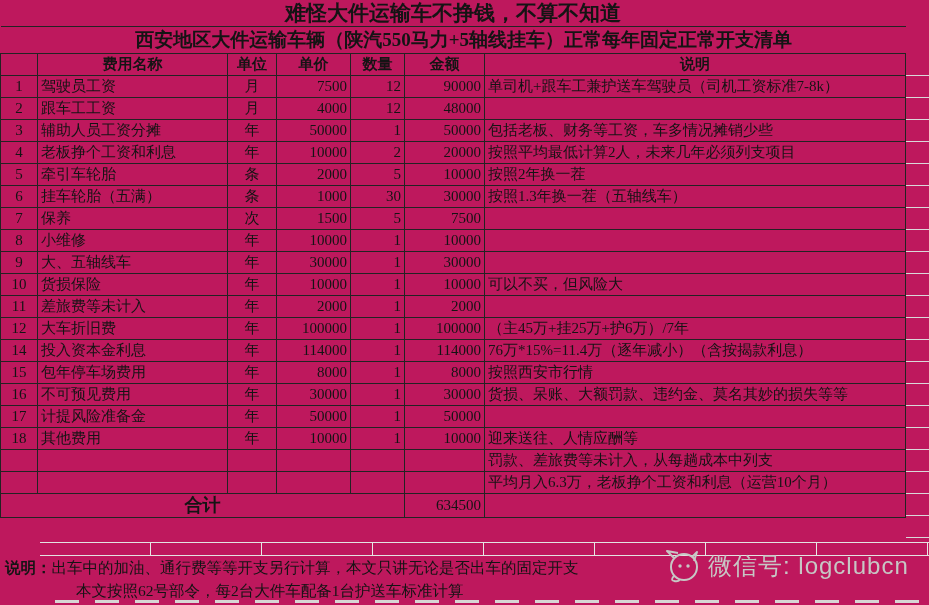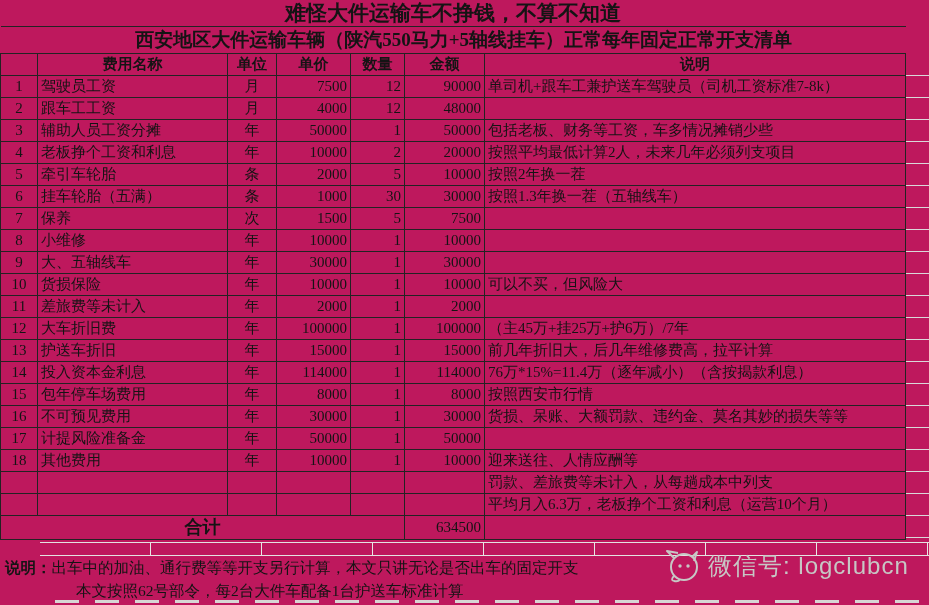--- a/index.html
+++ b/index.html
@@ -189,29 +189,20 @@
         <tr>
           <td class="c-no">12</td>
           <td class="c-name">大车折旧费</td>
           <td class="c-unit">年</td>
           <td class="c-price">100000</td>
           <td class="c-qty">1</td>
           <td class="c-amount">100000</td>
           <td class="c-note">（主45万+挂25万+护6万）/7年</td>
         </tr>
         <tr>
-          <td class="c-no">13</td>
-          <td class="c-name">护送车折旧</td>
-          <td class="c-unit">年</td>
-          <td class="c-price">15000</td>
-          <td class="c-qty">1</td>
-          <td class="c-amount">15000</td>
-          <td class="c-note">前几年折旧大，后几年维修费高，拉平计算</td>
-        </tr>
-        <tr>
           <td class="c-no">14</td>
           <td class="c-name">投入资本金利息</td>
           <td class="c-unit">年</td>
           <td class="c-price">114000</td>
           <td class="c-qty">1</td>
           <td class="c-amount">114000</td>
           <td class="c-note">76万*15%=11.4万（逐年减小）（含按揭款利息）</td>
         </tr>
         <tr>
           <td class="c-no">15</td>

